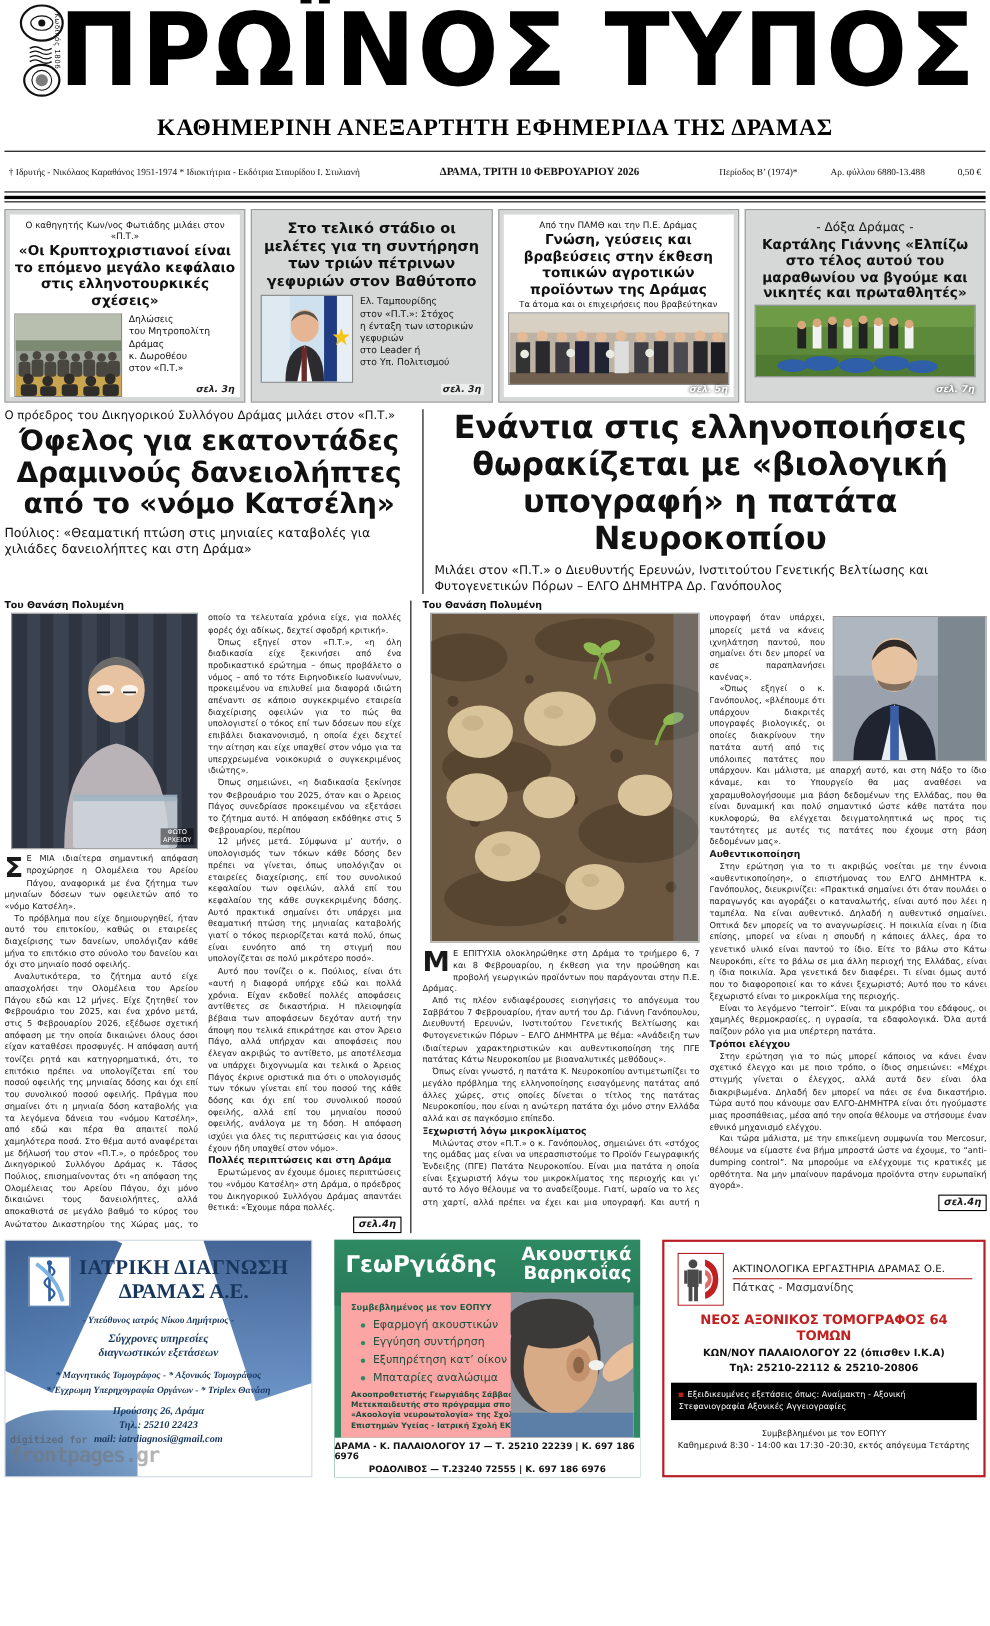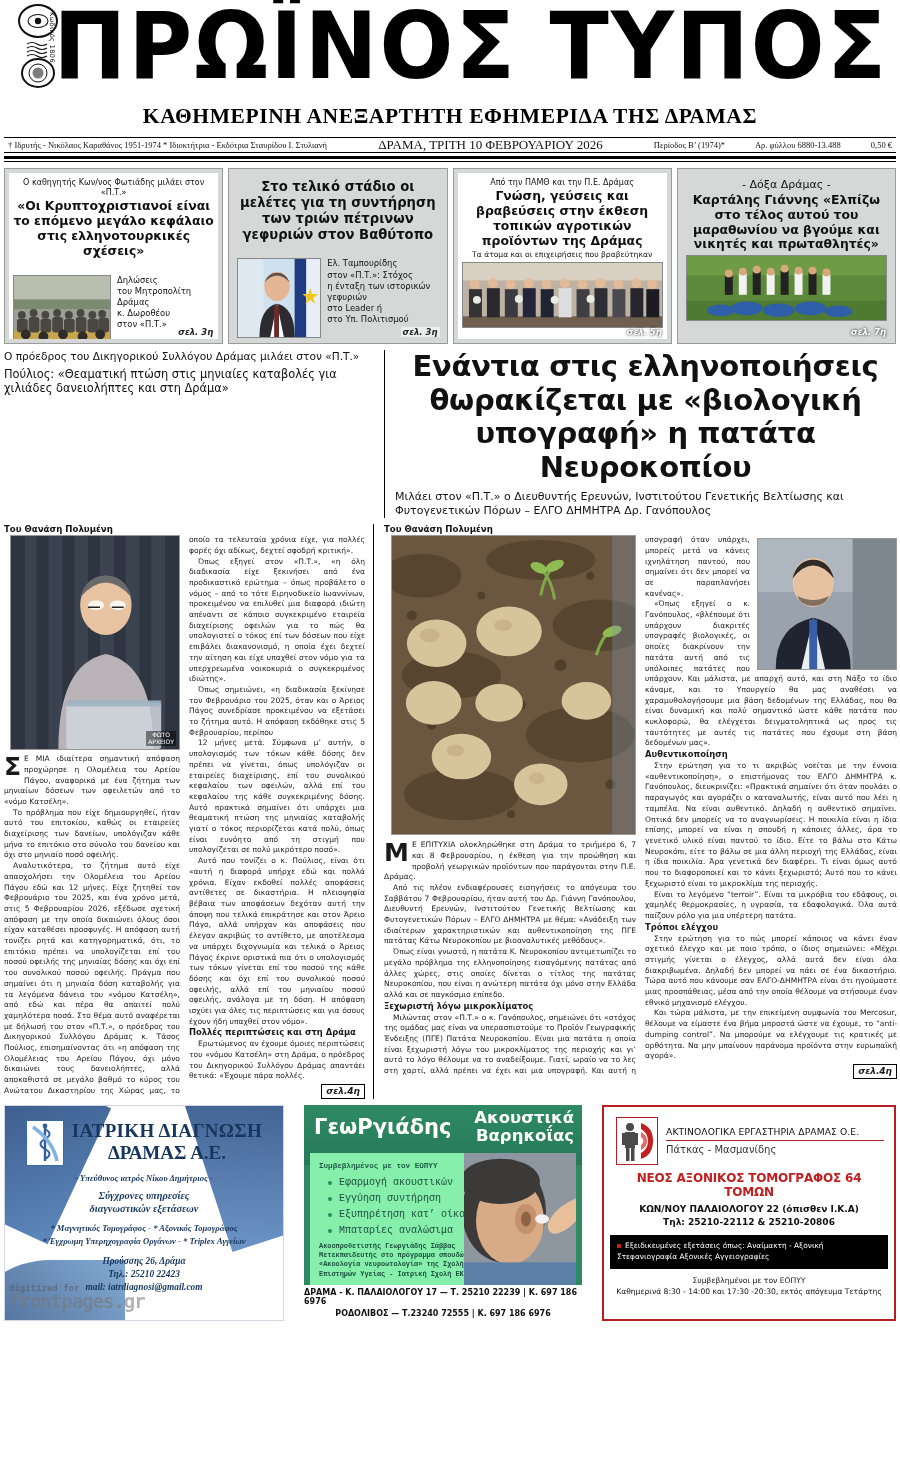--- a/index.html
+++ b/index.html
@@ -61,28 +61,28 @@
     font-weight:bold;
     font-size:21.5px;
     letter-spacing:.6px;
     font-family:"Liberation Serif", serif;
     margin-top:4px;
     color:#000;
   }
   .info-bar {
     margin:8px 4px 0 4px;
     border-top:1px solid #000; border-bottom:1px solid #000;
-    height:16px;
+    height:38px;
     display:flex; align-items:center;
     font-family:"Liberation Serif", serif;
     font-size:8.5px;
     padding:0 4px;
   }
   .info-bar .left { flex:0 0 auto; white-space:nowrap; }
-  .info-bar .mid { flex:1; text-align:center; font-weight:normal; font-size:13px; }
+  .info-bar .mid { flex:1; text-align:center; font-weight:bold; font-size:10px; }
   .info-bar .r1 { flex:0 0 auto; padding-right:30px; font-size:8.5px;}
   .info-bar .r2 { flex:0 0 auto; padding-right:30px; font-size:8.5px;}
   .info-bar .r3 { flex:0 0 auto; font-size:8.5px;}
   .rule-thick { margin:3px 4px 0 4px; border-top:3px solid #000; }
   .rule-thin  { margin:2px 4px 0 4px; border-top:1px solid #000; }
 
   
   .teasers {
     display:flex; gap:5px;
     padding:6px 4px 0 4px;
@@ -98,21 +98,21 @@
   .teaser .inner { background:#ffffff; width:100%; height:100%; padding:5px 4px; position:relative; overflow:hidden;}
   .teaser.gray .inner { background:#d6d8d7; }
   .t-kicker { font-size:8px; text-align:center; line-height:1.25; color:#111; }
   .t-head {
     font-size:13.2px; font-weight:600; text-align:center;
     line-height:1.2; color:#111; margin-top:1px;
     font-family:"DejaVu Sans", sans-serif;
   }
   .t-head.sm { font-size:12.4px; }
   .t-sub { font-size:7.6px; text-align:center; margin-top:1px; }
-  .t-body { display:flex; gap:6px; margin-top:16px; }
+  .t-body { display:flex; gap:6px; margin-top:4px; }
   .t-photo { border:1px solid #888; position:relative; overflow:hidden; flex:0 0 auto;}
   .t-cap { font-size:8.4px; line-height:1.33; color:#111; }
   .pgref {
     position:absolute; right:3px; bottom:2px;
     font-size:8.5px; font-style:italic; font-weight:bold; color:#222;
     background:rgba(255,255,255,.55); padding:0 2px;
   }
   .pgref.onimg { color:#fff; background:transparent; text-shadow:0 0 3px #000; }
 
   
@@ -201,21 +201,21 @@
   .ad1 .items { font-size:8.6px; font-style:italic; font-weight:bold; margin-top:7px; line-height:1.5;}
   .ad1 .addr { font-size:9.4px; font-style:italic; font-weight:bold; margin-top:7px; line-height:1.38;}
 
   
   .ad2 { background:#2f8a63; }
   .ad2 .top { height:60px; position:relative; background:linear-gradient(180deg,#2e8a62,#27795a); }
   .ad2 .brandg { position:absolute; left:10px; top:10px; color:#fff; font-size:21px; font-weight:bold;
      font-family:"DejaVu Sans", sans-serif;}
   .ad2 .headg { position:absolute; right:8px; top:4px; color:#fff; font-size:16.5px; font-weight:bold;
      text-align:right; line-height:1.12;}
-  .ad2 .white { position:absolute; left:6px; top:48px; right:6px; bottom:36px; background:#86efac; overflow:hidden;font-family:Liberation Mono, monospace;}
+  .ad2 .white { position:absolute; left:6px; top:48px; right:6px; bottom:36px; background:#fca5a5; overflow:hidden;}
   .ad2 .curve { position:absolute; right:-46px; top:-54px; width:150px; height:150px;
      border-radius:50%; background:#2f8a63; }
   .ad2 .eopyy { position:absolute; left:9px; top:9px; font-size:7.6px; font-weight:bold; color:#1c5e46;}
   .ad2 ul { position:absolute; left:6px; top:24px; margin:0; padding:0 0 0 14px; list-style:none;}
   .ad2 li { font-size:10px; color:#1c4f3c; margin-bottom:5px; position:relative; padding-left:9px;}
   .ad2 li::before { content:""; position:absolute; left:-2px; top:4px; width:4px; height:4px;
      border-radius:50%; background:#2f8a63;}
   .ad2 .fine { position:absolute; left:9px; bottom:6px; font-size:6.9px; font-weight:bold;
      color:#1c4f3c; line-height:1.34; width:175px;}
   .ad2 .photo2 { position:absolute; right:0; top:0; width:112px; height:100%; overflow:hidden;}
@@ -453,20 +453,21 @@
         </div>
         <div class="pgref onimg">σελ. 7η</div>
       </div>
     </div>
 
   </div>
 
   <div class="headline-row">
     <div class="hl-left">
       <div class="kicker-l">Ο πρόεδρος του Δικηγορικού Συλλόγου Δράμας μιλάει στον «Π.Τ.»</div>
+      <div class="head-l">Όφελος για εκατοντάδες Δραμινούς δανειολήπτες από το «νόμο Κατσέλη»</div>
       <div class="deck-l">Πούλιος: «Θεαματική πτώση στις μηνιαίες καταβολές για χιλιάδες δανειολήπτες και στη Δράμα»</div>
     </div>
     <div class="hl-right">
       <div class="head-r">Ενάντια στις ελληνοποιήσεις θωρακίζεται με «βιολογική υπογραφή» η πατάτα Νευροκοπίου</div>
       <div class="deck-r">Μιλάει στον «Π.Τ.» ο Διευθυντής Ερευνών, Ινστιτούτου Γενετικής Βελτίωσης και Φυτογενετικών Πόρων – ΕΛΓΟ ΔΗΜΗΤΡΑ Δρ. Γανόπουλος</div>
     </div>
   </div>
 
   <div class="body-row">
 
@@ -617,21 +618,21 @@
             <div class="brand2">ΔΡΑΜΑΣ Α.Ε.</div>
           </div>
         </div>
         <div class="doc">- Υπεύθυνος ιατρός Νίκου Δημήτριος -</div>
         <div class="svc">
           <div>Σύγχρονες υπηρεσίες</div>
           <div>διαγνωστικών εξετάσεων</div>
         </div>
         <div class="items">
           <div>* Μαγνητικός Τομογράφος - * Αξονικός Τομογράφος</div>
-          <div>* Έγχρωμη Υπερηχογραφία Οργάνων - * Triplex Αγγείων</div>
+          <div>* Έγχρωμη Υπερηχογραφία Οργάνων - * Triplex Θανάση</div>
         </div>
         <div class="addr">
           <div>Προύσσης 26, Δράμα</div>
           <div>Τηλ.: 25210 22423</div>
           <div>mail: iatrdiagnosi@gmail.com</div>
         </div>
       </div>
       <div class="wm">
         <div class="l1">digitized for</div>
         <div class="l2">frontpages.gr</div>

